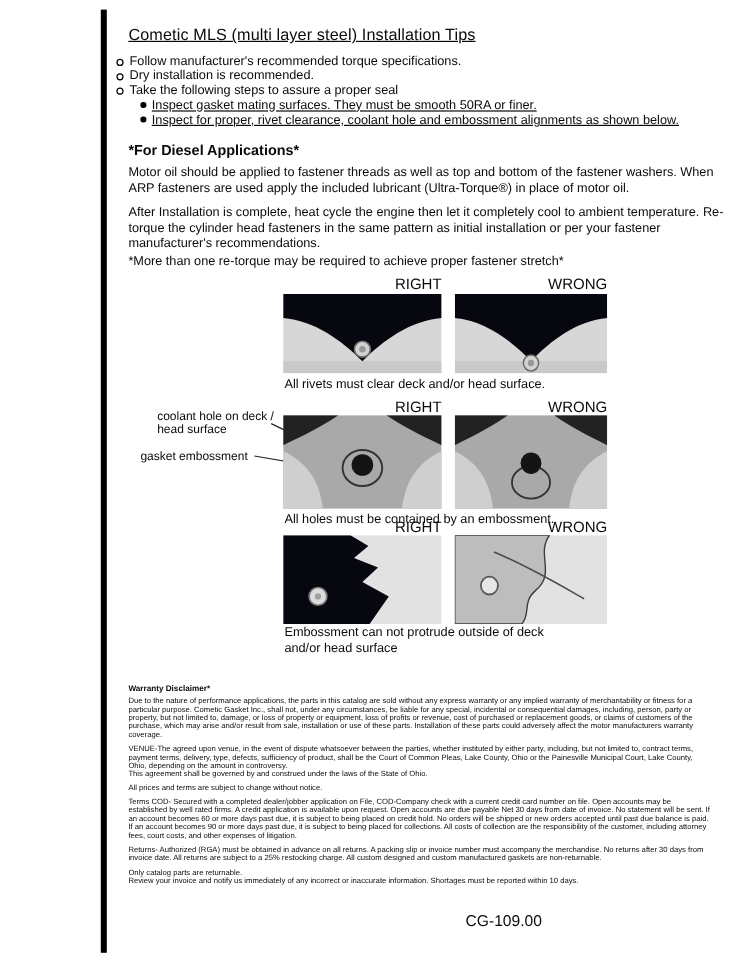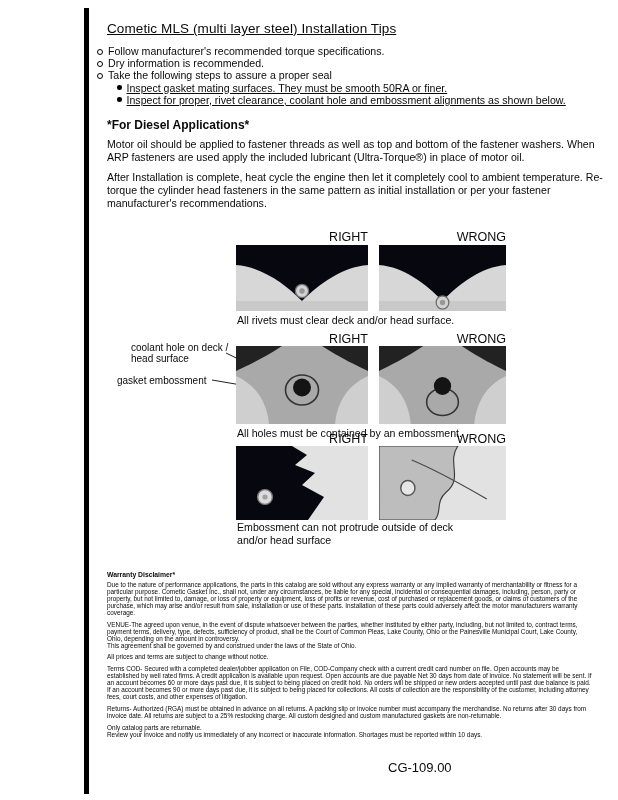--- a/index.html
+++ b/index.html
@@ -73,39 +73,40 @@
 
   <div class="title">Cometic MLS (multi layer steel) Installation Tips</div>
 
   <div class="tips">
     <div class="tip-row">
       <span class="marker-o"></span>
       <span>Follow manufacturer's recommended torque specifications.</span>
     </div>
     <div class="tip-row">
       <span class="marker-o"></span>
-      <span>Dry information is recommended.</span>
+      <span>Dry installation is recommended.</span>
     </div>
     <div class="tip-row">
       <span class="marker-o"></span>
       <span>Take the following steps to assure a proper seal</span>
     </div>
     <div class="tip-row sub">
       <span class="marker-f"></span>
       <span>Inspect gasket mating surfaces.  They must be smooth 50RA or finer.</span>
     </div>
     <div class="tip-row sub">
       <span class="marker-f"></span>
       <span>Inspect for proper, rivet clearance, coolant hole and embossment alignments as shown below.</span>
     </div>
   </div>
 
   <div class="diesel-heading">*For Diesel Applications*</div>
   <div class="para p1">Motor oil should be applied to fastener threads as well as top and bottom of the fastener washers. When ARP fasteners are used apply the included lubricant (Ultra-Torque®) in place of motor oil.</div>
   <div class="para p2">After Installation is complete, heat cycle the engine then let it completely cool to ambient temperature. Re-torque the cylinder head fasteners in the same pattern as initial installation or per your fastener manufacturer's recommendations.</div>
+  <div class="para note">*More than one re-torque may be required to achieve proper fastener stretch*</div>
 
   <div class="dg-label lbl-r1-right">RIGHT</div>
   <div class="dg-label lbl-r1-wrong">WRONG</div>
 
   <div class="panel pn-r1-right">
     <svg viewBox="0 0 132 66" preserveAspectRatio="none">
       <rect width="132" height="66" fill="#d7d7d7"></rect>
       <rect y="56" width="132" height="10" fill="#c9c9c9"></rect>
       <path d="M0,0 H132 V20 C106,22 83,39 66,56 C49,39 26,22 0,20 Z" fill="#07070f"></path>
       <circle cx="66" cy="46" r="6.6" fill="#d2d2d2" stroke="#6e6e6e" stroke-width="1.3"></circle>

